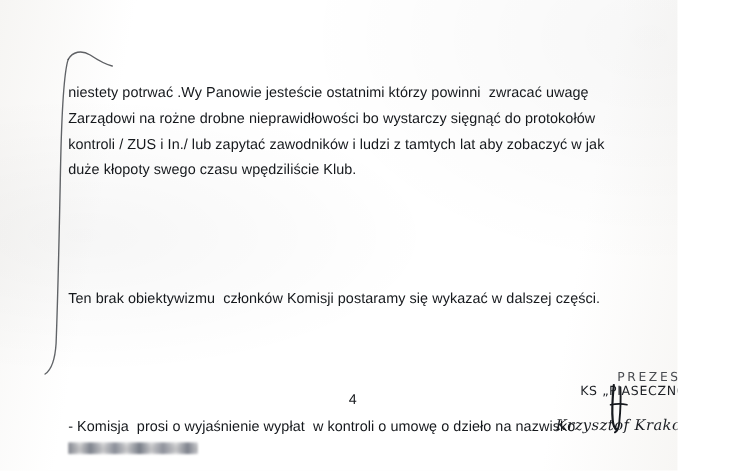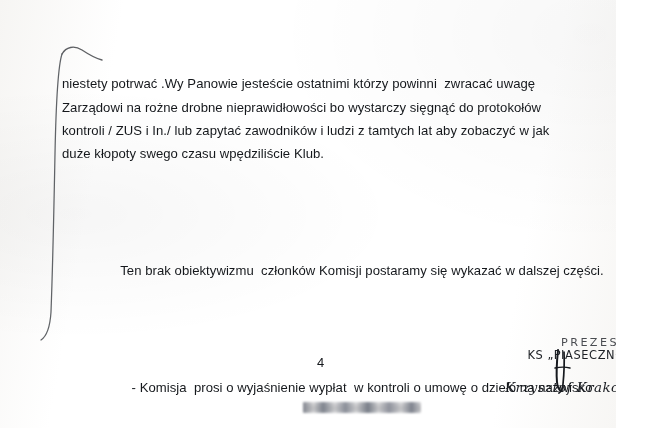--- a/index.html
+++ b/index.html
@@ -49,21 +49,20 @@
     line-height: 23.4px;
     letter-spacing: 0.05px;
     white-space: pre-wrap;
   }
   .para {
     margin: 0;
     white-space: pre-wrap;
   }
   .para + .para {
     margin-top: 23px;
-    text-align: center;
   }
 
   
   .redact {
     display: inline-block;
     vertical-align: -3px;
     border-radius: 1px;
     background-color: #c9c9c9;
     background-image:
       linear-gradient(90deg,

